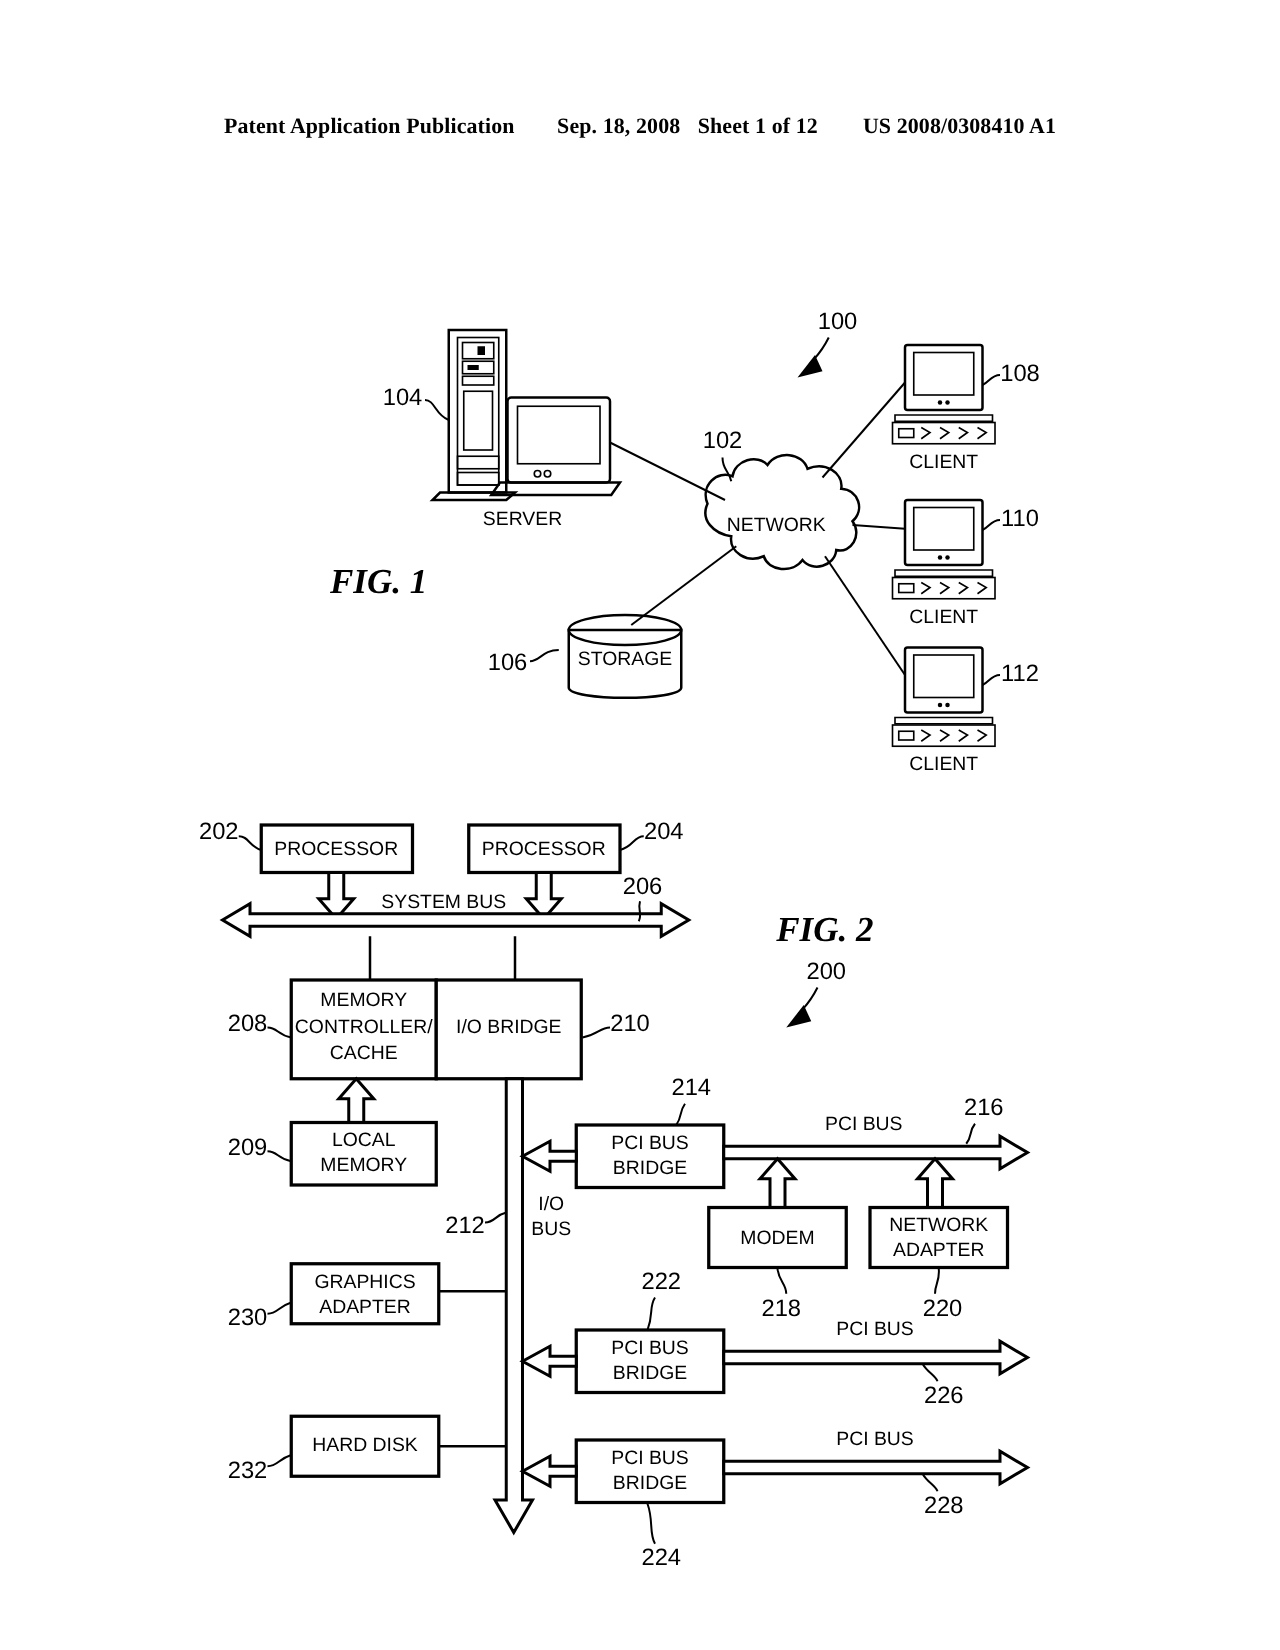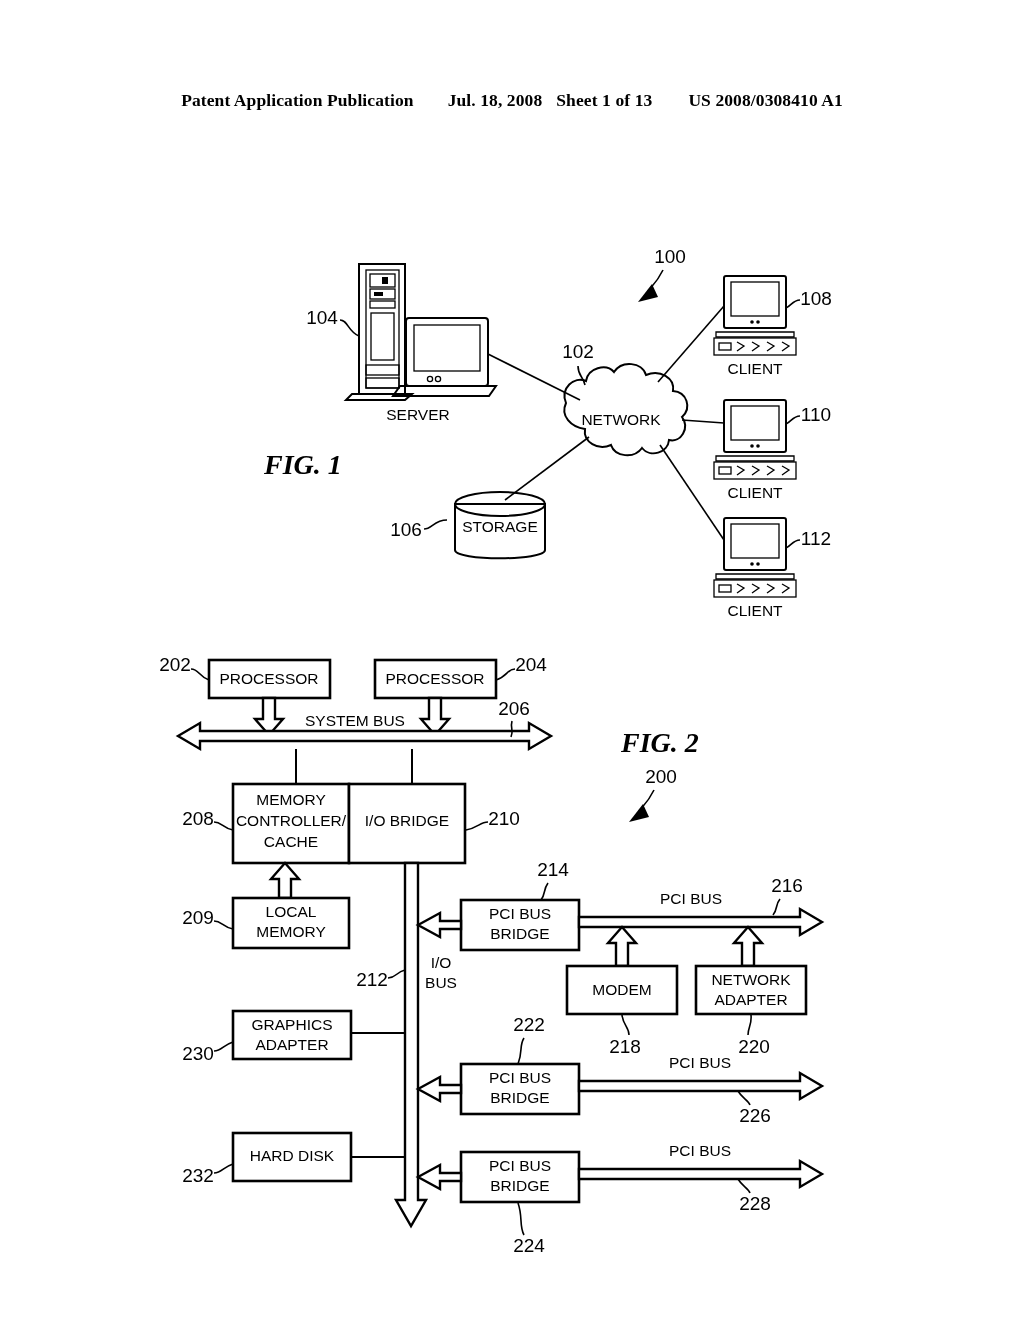--- a/index.html
+++ b/index.html
@@ -76,22 +76,22 @@
     dominant-baseline: middle;
   }
 </style>
 </head>
 <body>
 
 <div class="page">
 
   <div class="page-header">
     <span class="hdr-pub">Patent Application Publication</span>
-    <span class="hdr-date">Jul. 18, 2008</span>
-    <span class="hdr-sheet">Sheet 1 of 13</span>
+    <span class="hdr-date">Sep. 18, 2008</span>
+    <span class="hdr-sheet">Sheet 1 of 12</span>
     <span class="hdr-num">US 2008/0308410 A1</span>
   </div>
 
   <div class="dwg" style="left:0;top:0;">
   <svg width="1024" height="600" viewBox="0 0 1024 600" xmlns="http://www.w3.org/2000/svg">
 
     <text class="refnum" x="670" y="210">100</text>
     <path class="ln-thin" d="M663 222 C 657 234, 654 236, 648 243"></path>
     <polygon class="solid" points="652,236 638,254 658,249"></polygon>
 

